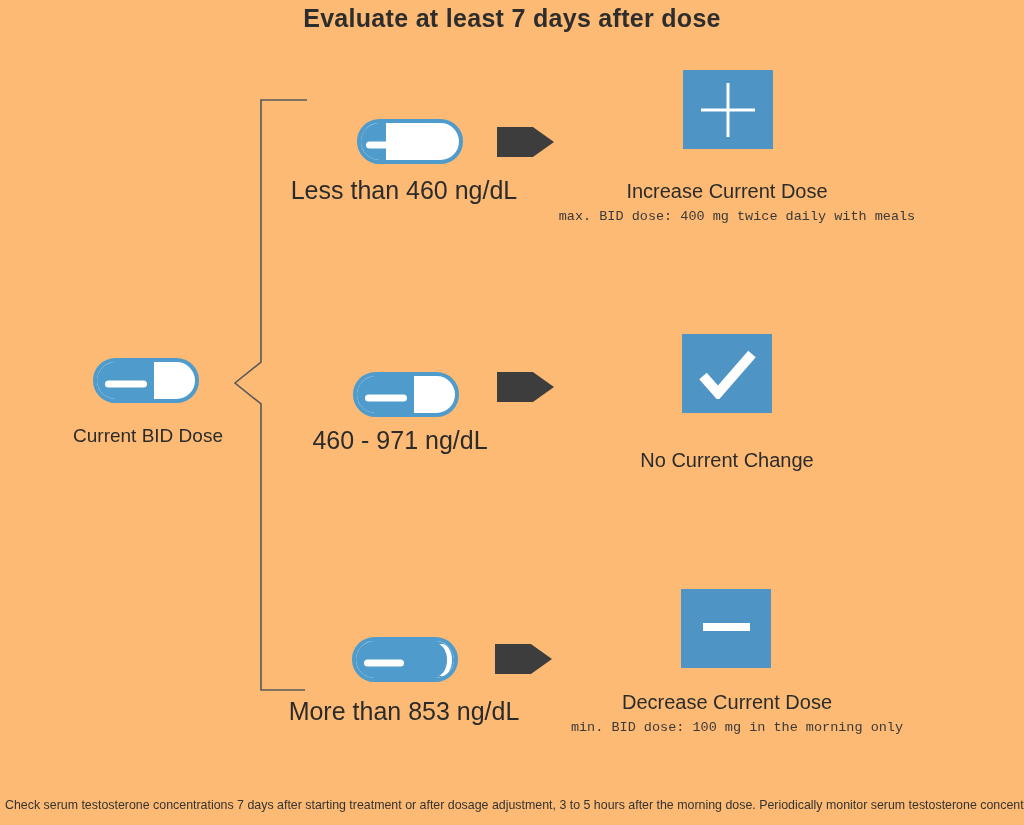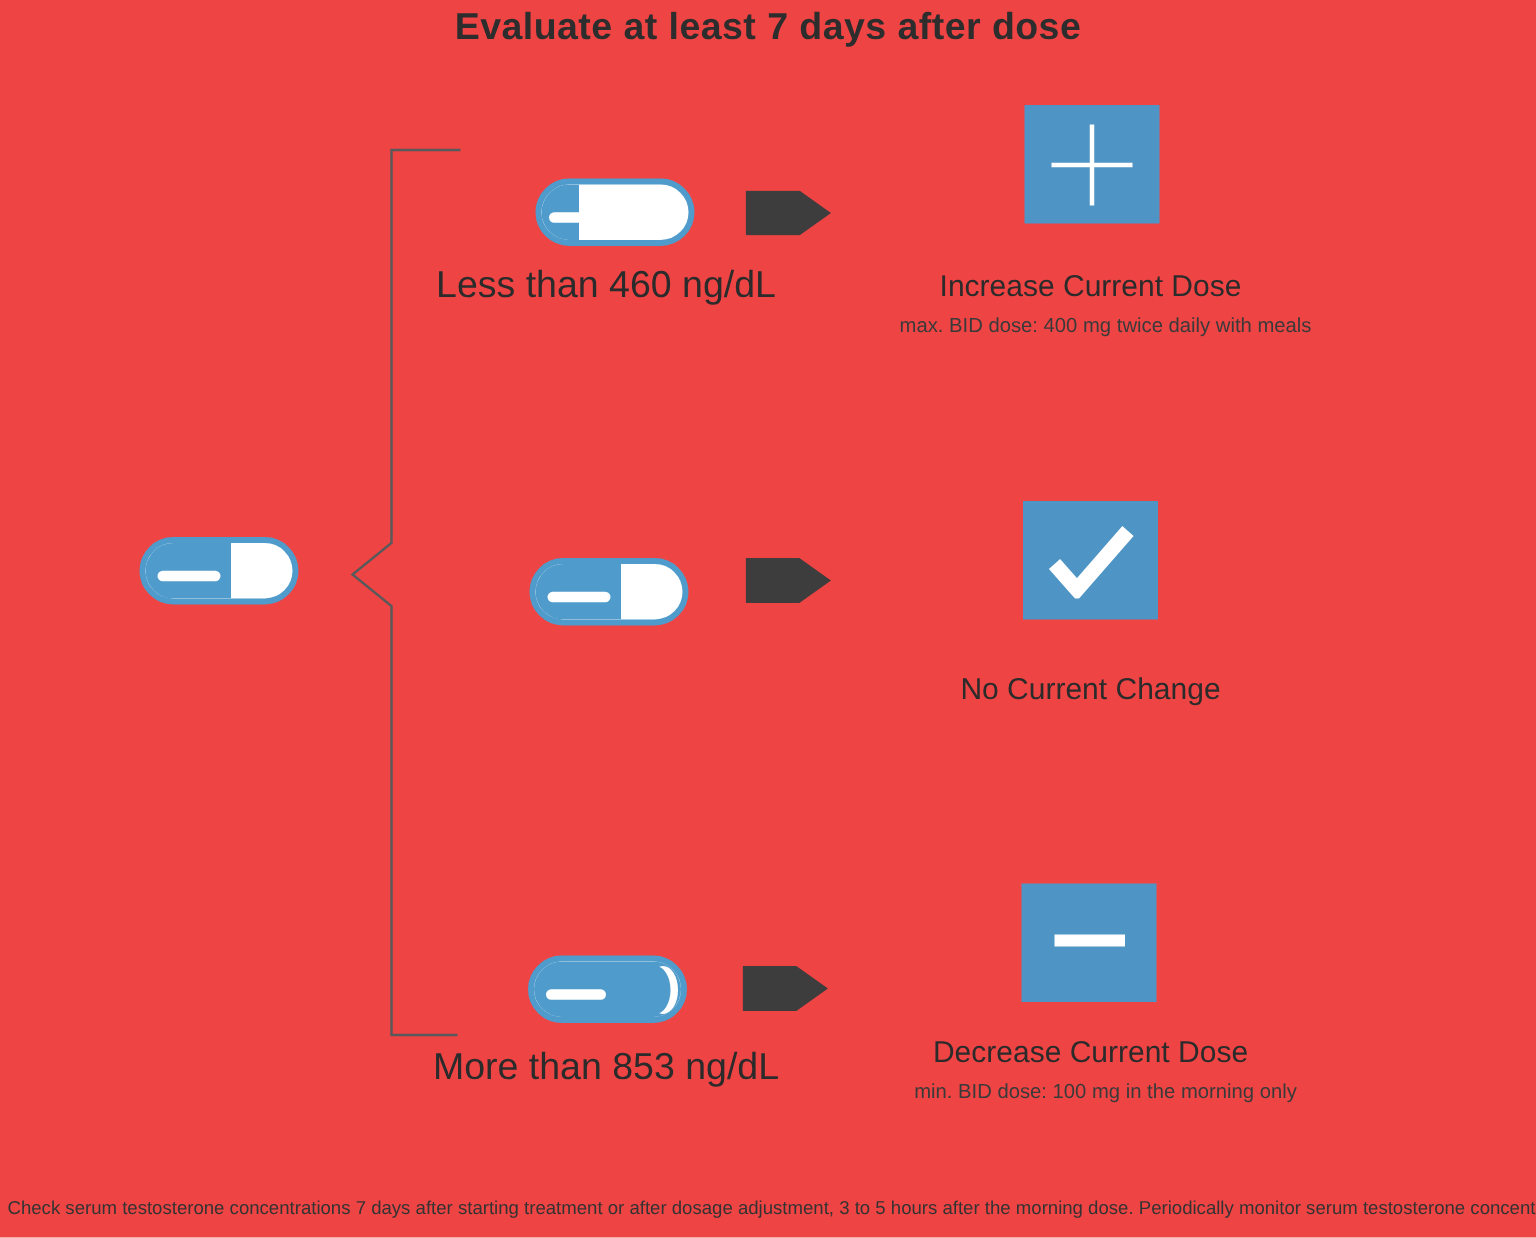--- a/index.html
+++ b/index.html
@@ -5,21 +5,21 @@
   :root{
     --pill-blue:#4f9bcb;
     --square-blue:#4e94c4;
     --arrow-dark:#3d3d3d;
     --brace-gray:#58595b;
     --heading-text:#2b2b2b;
     --note-text:#3a3a3a;
   }
   html,body{margin:0;padding:0;background:#fff;}
   body{font-family:"Liberation Sans","DejaVu Sans",sans-serif;color:var(--heading-text);}
-  .canvas{position:relative;width:1024px;height:825px;background:#ef4444;overflow:hidden;}
+  .canvas{position:relative;width:1024px;height:825px;background:#fdba74;overflow:hidden;}
 
   .title{position:absolute;top:4px;left:0;width:1024px;text-align:center;
          font-size:25px;font-weight:600;letter-spacing:.3px;color:#2d2d2d;margin:0;}
 
   
   .pill{position:absolute;width:106px;height:45px;border:4px solid var(--pill-blue);
         border-radius:24px;background:#fff;overflow:hidden;box-sizing:border-box;}
   .pill-fill{position:absolute;left:0;top:0;bottom:0;background:var(--pill-blue);}
   .fill-26{width:26%;} .fill-58{width:58%;} .fill-100{width:102%;}
   .pill-line{position:absolute;height:7px;border-radius:4px;background:#fff;
@@ -56,38 +56,39 @@
   .condition{width:260px;font-size:25px;}
   .pos-cond-1{left:274px;top:176px;}
   .pos-cond-2{left:270px;top:426px;}
   .pos-cond-3{left:274px;top:697px;}
   .root-label{left:38px;top:425px;width:220px;font-size:19px;}
   .action{width:280px;left:587px;font-size:20px;margin-top:12px;}
   .pos-act-1{top:168px;}
   .pos-act-2{top:437px;}
   .pos-act-3{top:679px;}
   .note{position:absolute;width:360px;left:557px;text-align:center;
-        font-size:13.5px;color:var(--note-text);}
+        font-size:13.5px;color:var(--note-text);font-family:Liberation Mono, monospace;}
   .pos-note-1{top:209px;}
   .pos-note-3{top:720px;text-align:center;}
 
   .footnote{position:absolute;left:5px;top:798px;width:1060px;font-size:12.4px;
             color:#333;white-space:nowrap;}
 </style>
 </head>
 <body>
 
 <div class="canvas">
 
   <h1 class="title">Evaluate at least 7 days after dose</h1>
 
   <div class="pill pos-root-pill">
     <div class="pill-fill fill-58"></div>
     <div class="pill-line" style="left:8px;width:42px;"></div>
   </div>
+  <div class="lbl root-label">Current BID Dose</div>
 
   <svg class="brace" width="90" height="610" viewBox="0 0 90 610">
     <path d="M82 10 H36 V272 L10 293 L36 314 V600 H80" fill="none" stroke="currentColor" stroke-width="1.6"></path>
   </svg>
 
   <div class="pill pos-pill-1">
     <div class="pill-fill fill-26"></div>
     <div class="pill-line" style="left:5px;width:23px;"></div>
   </div>
   <div class="lbl condition pos-cond-1">Less than 460 ng/dL</div>
@@ -98,20 +99,21 @@
       <line x1="3" y1="30" x2="57" y2="30" stroke="#fff" stroke-width="3"></line>
     </svg>
   </div>
   <div class="lbl action pos-act-1">Increase Current Dose</div>
   <div class="note pos-note-1">max. BID dose: 400 mg twice daily with meals</div>
 
   <div class="pill pos-pill-2">
     <div class="pill-fill fill-58"></div>
     <div class="pill-line" style="left:8px;width:42px;"></div>
   </div>
+  <div class="lbl condition pos-cond-2">460 - 971 ng/dL</div>
   <div class="arrow pos-arrow-2"></div>
   <div class="square pos-square-2">
     <svg width="62" height="50" viewBox="0 0 62 50">
       <path d="M7 27 L22 44 L56 5" stroke="#fff" stroke-width="10" fill="none"></path>
     </svg>
   </div>
   <div class="lbl action pos-act-2">No Current Change</div>
 
   <div class="pill pos-pill-3">
     <div class="pill-fill fill-100"></div>

